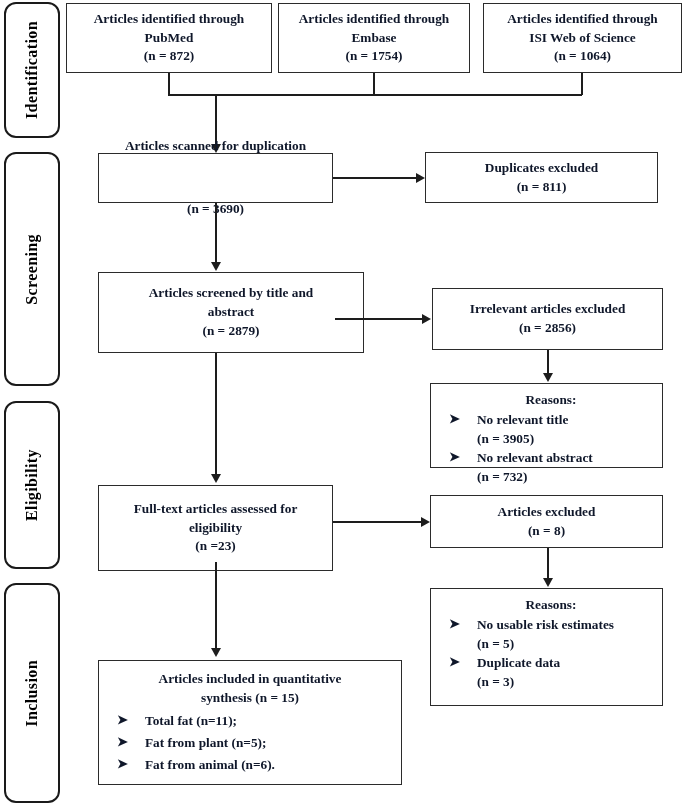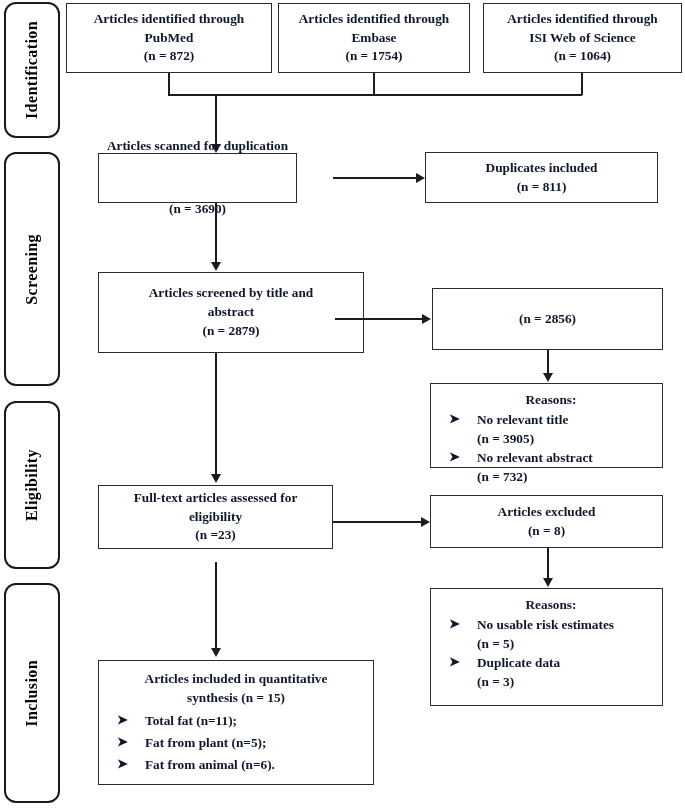--- a/index.html
+++ b/index.html
@@ -151,43 +151,44 @@
     <span class="ln">(n = 1064)</span>
   </div>
 
   <div class="vline" style="left:168px; top:73px; height:22px;"></div>
   <div class="vline" style="left:373px; top:73px; height:22px;"></div>
   <div class="vline" style="left:581px; top:73px; height:22px;"></div>
   <div class="hline" style="left:168px; top:94px; width:414px;"></div>
   <div class="vline" style="left:215px; top:94px; height:52px;"></div>
   <div class="arrow-down" style="left:210.5px; top:144px;"></div>
 
-  <div class="box center" style="left:98px; top:153px; width:199px; height:50px;gap:44px;">
+  <div class="box center" style="left:98px; top:153px; width:235px; height:50px;gap:44px;">
     <span class="ln">Articles scanned for duplication</span>
     <span class="ln">(n = 3690)</span>
   </div>
 
   <div class="box center" style="left:425px; top:152px; width:233px; height:51px;">
-    <span class="ln">Duplicates included</span>
+    <span class="ln">Duplicates excluded</span>
     <span class="ln">(n = 811)</span>
   </div>
 
   <div class="hline" style="left:333px; top:177px; width:83px;"></div>
   <div class="arrow-right" style="left:416px; top:172.5px;"></div>
 
   <div class="vline" style="left:215px; top:203px; width:1.8px; height:60px;"></div>
   <div class="arrow-down" style="left:210.5px; top:262px;"></div>
 
   <div class="box center" style="left:98px; top:272px; width:266px; height:81px;">
     <span class="ln">Articles screened by title and</span>
     <span class="ln">abstract</span>
     <span class="ln">(n = 2879)</span>
   </div>
 
   <div class="box center" style="left:432px; top:288px; width:231px; height:62px;">
+    <span class="ln">Irrelevant articles excluded</span>
     <span class="ln">(n = 2856)</span>
   </div>
 
   <div class="hline" style="left:335px; top:318px; width:88px;"></div>
   <div class="arrow-right" style="left:422px; top:313.5px;"></div>
 
   <div class="vline" style="left:547px; top:350px; height:25px;"></div>
   <div class="arrow-down" style="left:542.5px; top:373px;"></div>
 
   <div class="box listbox" style="left:430px; top:383px; width:233px; height:85px;">
@@ -202,21 +203,21 @@
         <span class="bullet">➤</span>
         <span>No relevant abstract</span>
         <span class="sub">(n = 732)</span>
       </li>
     </ul>
   </div>
 
   <div class="vline" style="left:215px; top:353px; height:122px;"></div>
   <div class="arrow-down" style="left:210.5px; top:474px;"></div>
 
-  <div class="box center" style="left:98px; top:485px; width:235px; height:64px;">
+  <div class="box center" style="left:98px; top:485px; width:235px; height:86px;">
     <span class="ln">Full-text articles assessed for</span>
     <span class="ln">eligibility</span>
     <span class="ln">(n =23)</span>
   </div>
 
   <div class="box center" style="left:430px; top:495px; width:233px; height:53px;">
     <span class="ln">Articles excluded</span>
     <span class="ln">(n = 8)</span>
   </div>
 
@@ -238,21 +239,21 @@
         <span class="bullet">➤</span>
         <span>Duplicate data</span>
         <span class="sub">(n = 3)</span>
       </li>
     </ul>
   </div>
 
   <div class="vline" style="left:215px; top:562px; height:87px;"></div>
   <div class="arrow-down" style="left:210.5px; top:648px;"></div>
 
-  <div class="box incl" style="left:98px; top:660px; width:276px; height:125px;">
+  <div class="box incl" style="left:98px; top:660px; width:304px; height:125px;">
     <span class="ln hdr2">Articles included in quantitative</span>
     <span class="ln hdr2">synthesis (n = 15)</span>
     <ul class="reasons">
       <li>
         <span class="bullet">➤</span>
         <span>Total fat (n=11);</span>
       </li>
       <li>
         <span class="bullet">➤</span>
         <span>Fat from plant (n=5);</span>

